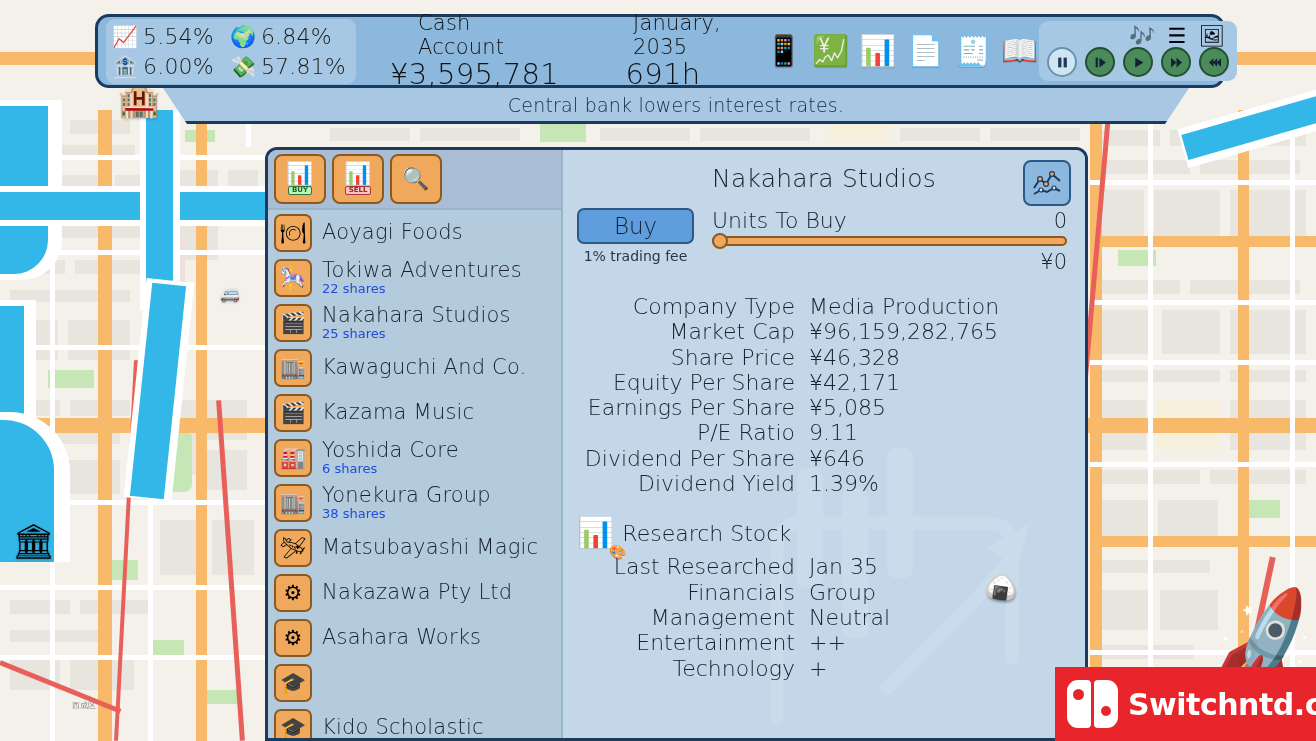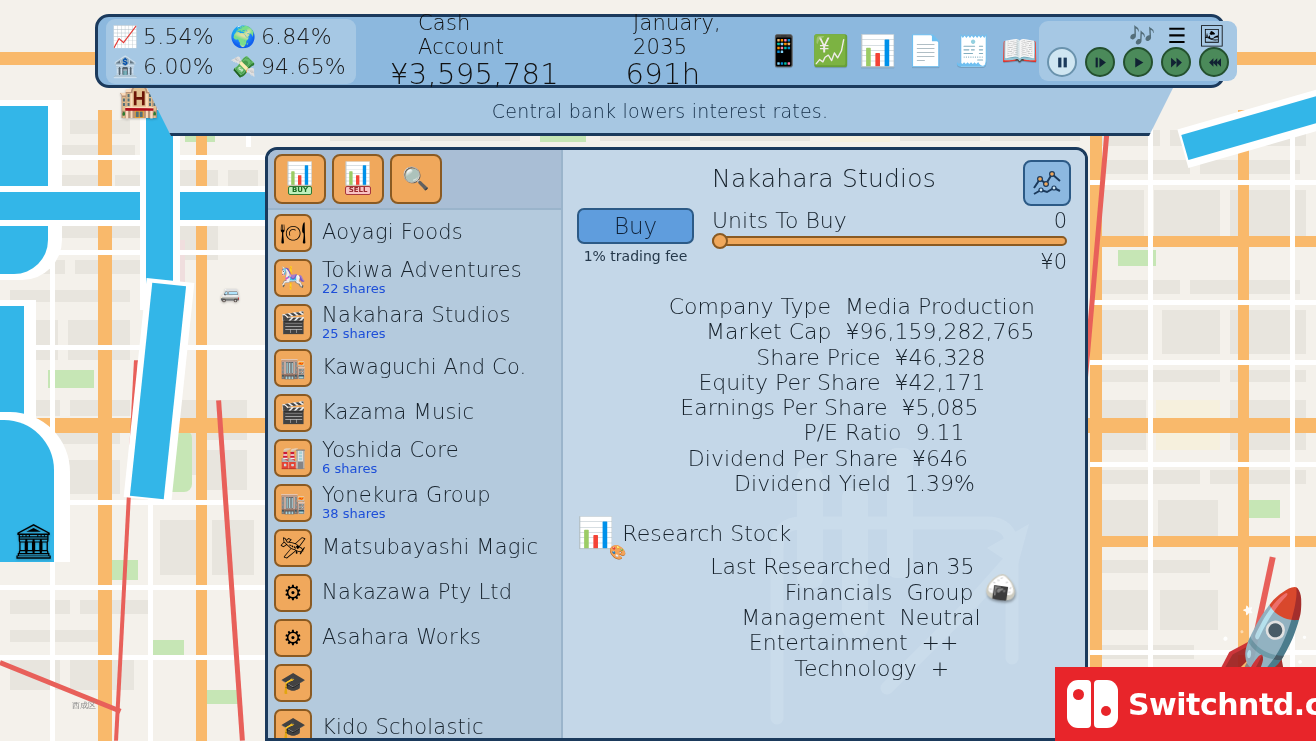--- a/index.html
+++ b/index.html
@@ -70,21 +70,21 @@
     width: 30px; height: 30px; border-radius: 50%;
     background: #4b8a5a; border: 2px solid #24502e;
     display: flex; align-items: center; justify-content: center;
     color: #123; font-size: 13px; cursor: pointer;
   }
   .speed-btn.active { background: #cfe6f2; border-color: #6a93ad; color: #1b3a5c; }
   .speed-btn svg { display: block; }
 
   
   .ticker {
-    position: absolute; left: 123px; top: 88px; width: 1074px; height: 48px;
+    position: absolute; left: 139px; top: 88px; width: 1074px; height: 36px;
     background: #a7c7e2; border-left: 3px solid #1b3a5c; border-right: 3px solid #1b3a5c;
     border-bottom: 3px solid #1b3a5c;
     display: flex; align-items: center; justify-content: center;
     clip-path: polygon(24px 0, calc(100% - 24px) 0, calc(100% - 48px) 100%, 48px 100%);
     z-index: 29;
   }
   .ticker-text { font-size: 19px; color: #132c45; font-family: "DejaVu Sans", sans-serif;
                  font-weight: 300; letter-spacing: .2px; }
 
   
@@ -151,21 +151,21 @@
                   font-weight: 300; }
   .slider-track { position: relative; height: 10px; background: #f0a85c;
                   border: 2px solid #8a5a22; border-radius: 6px; margin-top: 3px; }
   .slider-knob { position: absolute; left: -2px; top: -5px; width: 16px; height: 16px;
                  border-radius: 50%; background: #f0a85c; border: 2px solid #8a5a22; cursor: pointer; }
   .slider-cost { text-align: right; font-size: 21px; color: #17222c; margin-top: 4px;
                  font-family: "DejaVu Sans", sans-serif; font-weight: 300; }
 
   .stat-table { margin-top: 20px; position: relative; }
   .stat-line { display: flex; align-items: baseline; font-family: "DejaVu Sans", sans-serif;
-               font-weight: 300; font-size: 22px; color: #17222c; line-height: 1.15; justify-content: center; }
+               font-weight: 300; font-size: 22px; color: #17222c; line-height: 1.15; }
   .stat-key { width: 232px; text-align: right; padding-right: 14px; white-space: nowrap; }
   .stat-v   { white-space: nowrap; }
 
   .research-head { display: flex; align-items: center; gap: 8px; margin-top: 22px; position: relative; }
   .research-ico { font-size: 30px; line-height: 1; }
   .research-label { font-size: 22px; color: #17222c; font-family: "DejaVu Sans", sans-serif;
                     font-weight: 300; }
   .research-dot { position: absolute; left: 32px; top: 26px; font-size: 14px; }
   .research-table { margin-top: 6px; }
   .research-table .stat-key { width: 232px; }
@@ -353,21 +353,21 @@
           <span class="stat-val">6.00%</span>
         </div>
       </div>
       <div class="stat-col">
         <div class="stat-row">
           <span class="stat-ico">🌍</span>
           <span class="stat-val">6.84%</span>
         </div>
         <div class="stat-row">
           <span class="stat-ico">💸</span>
-          <span class="stat-val">94.65%</span>
+          <span class="stat-val">57.81%</span>
         </div>
       </div>
     </div>
 
     <div class="hud-block cash-block">
       <span class="lbl">Cash Account</span>
       <span class="big">¥3,595,781</span>
     </div>
 
     <div class="hud-block date-block">

